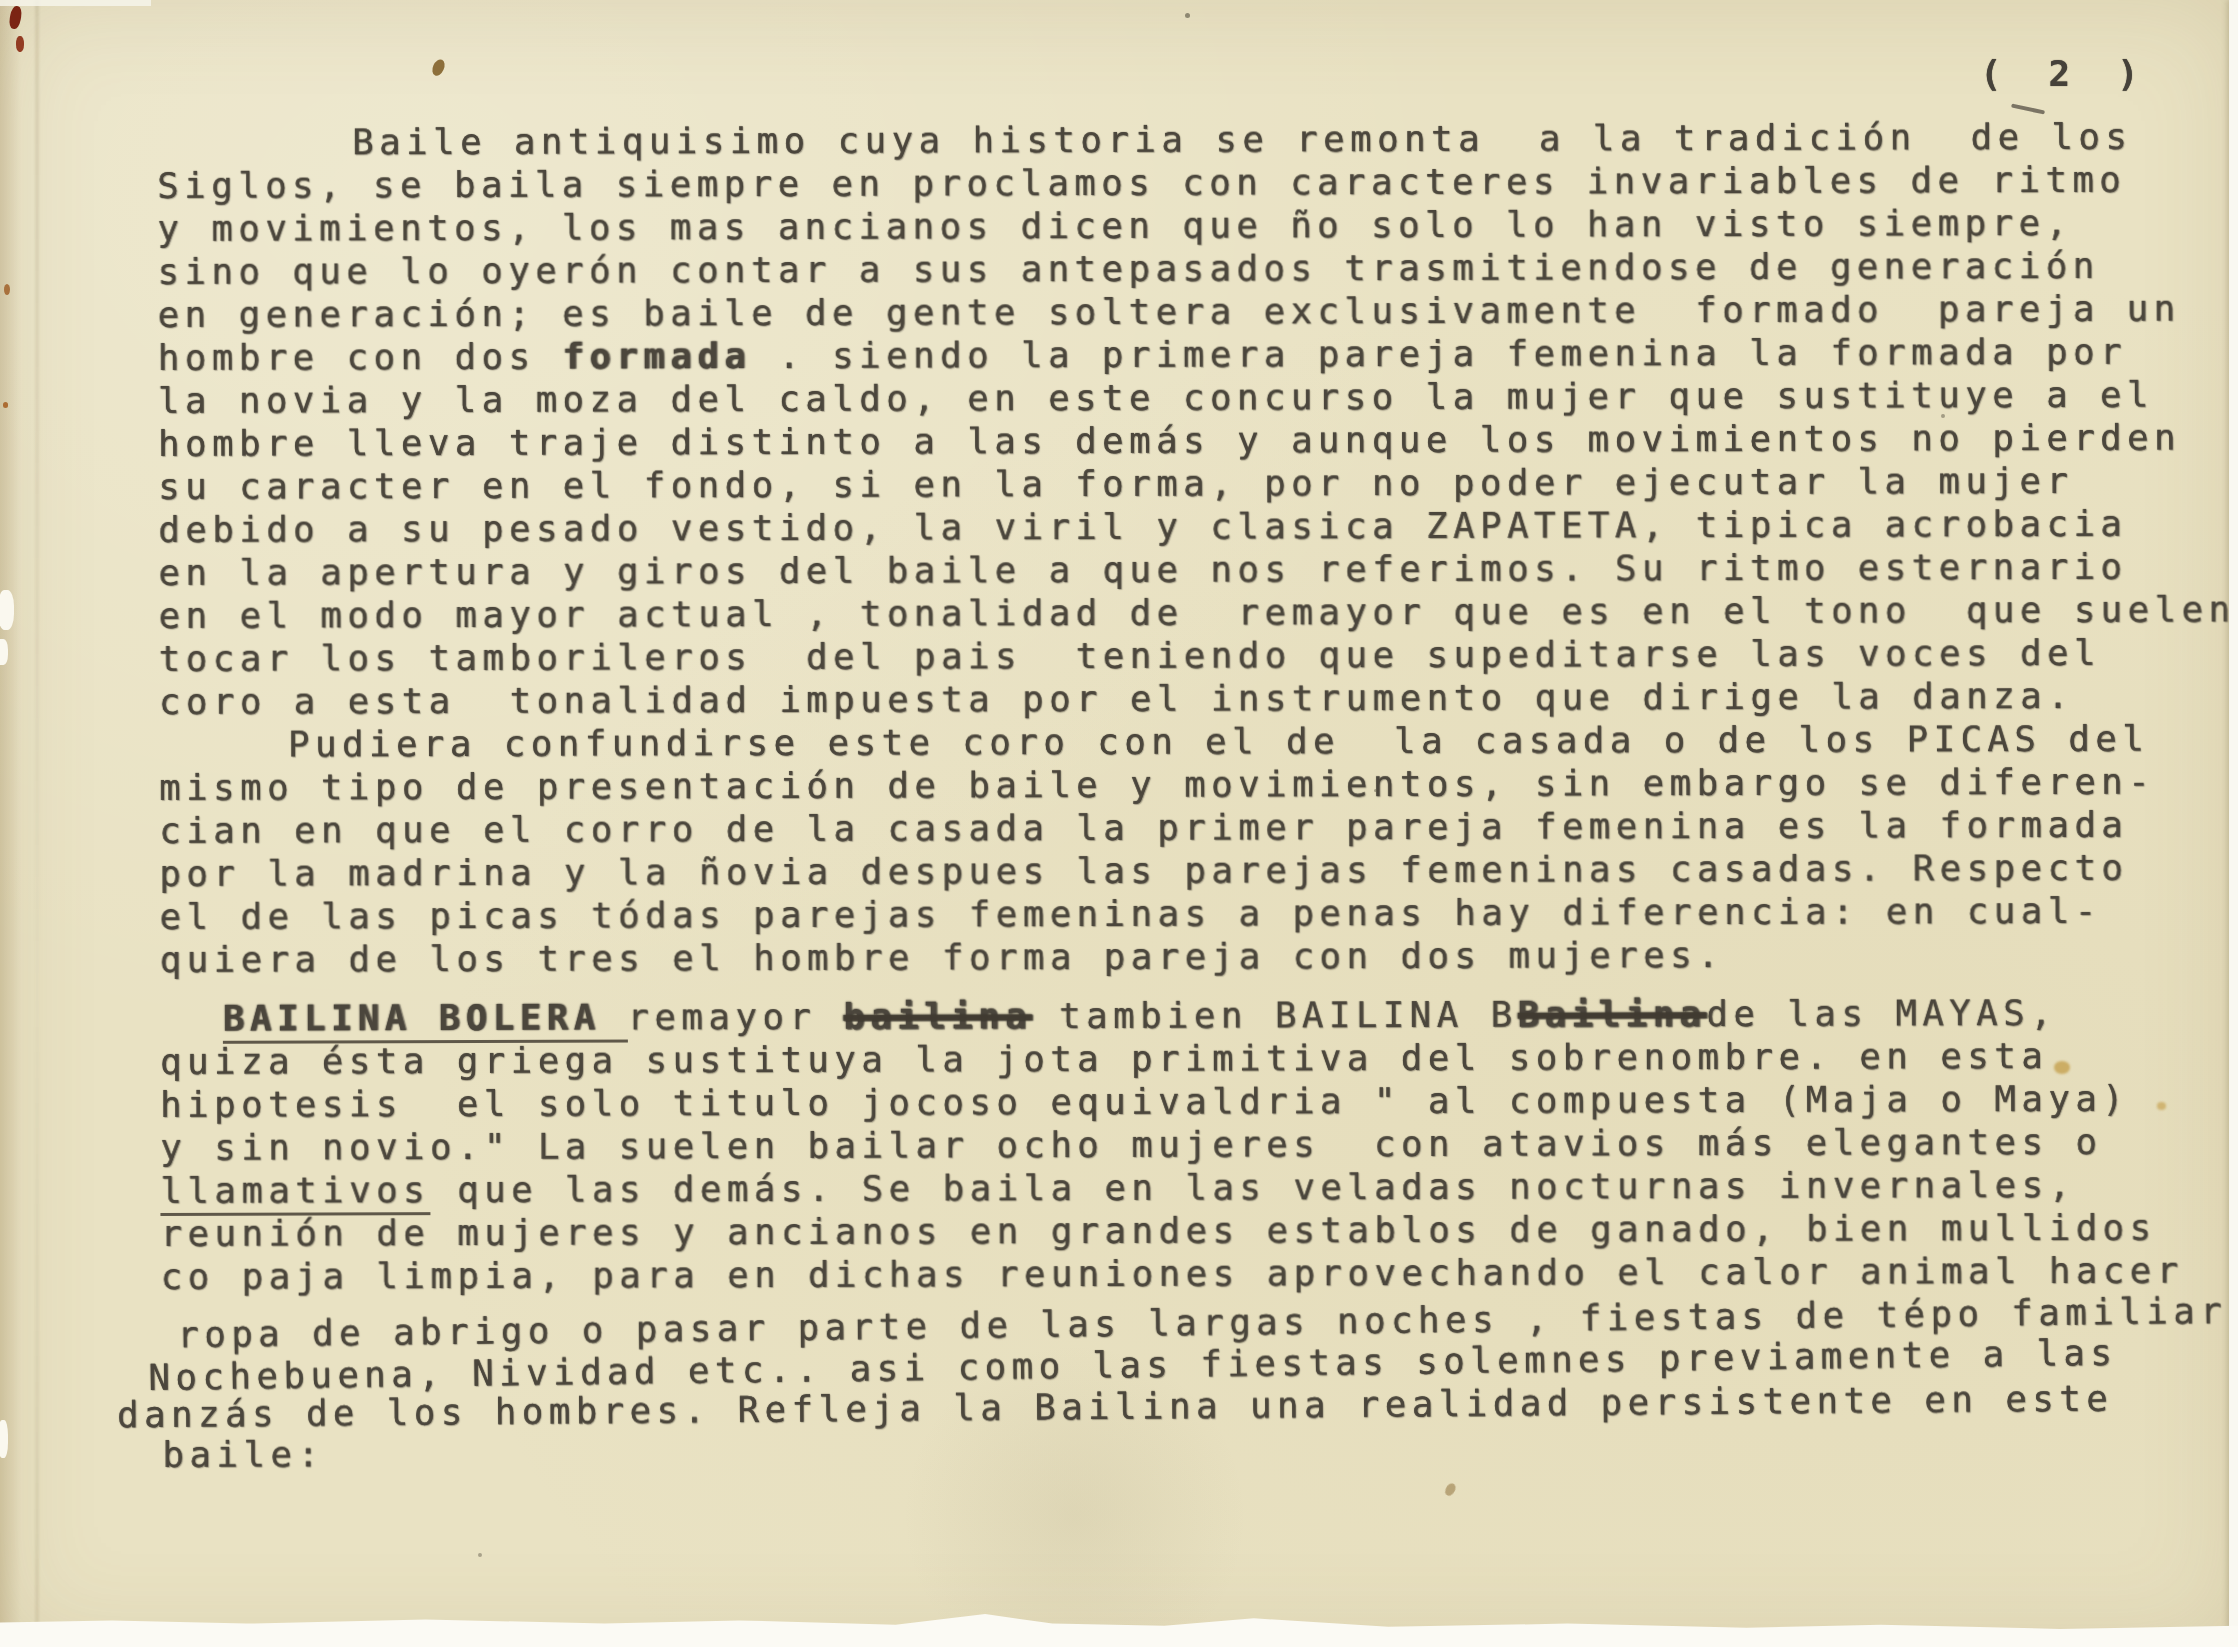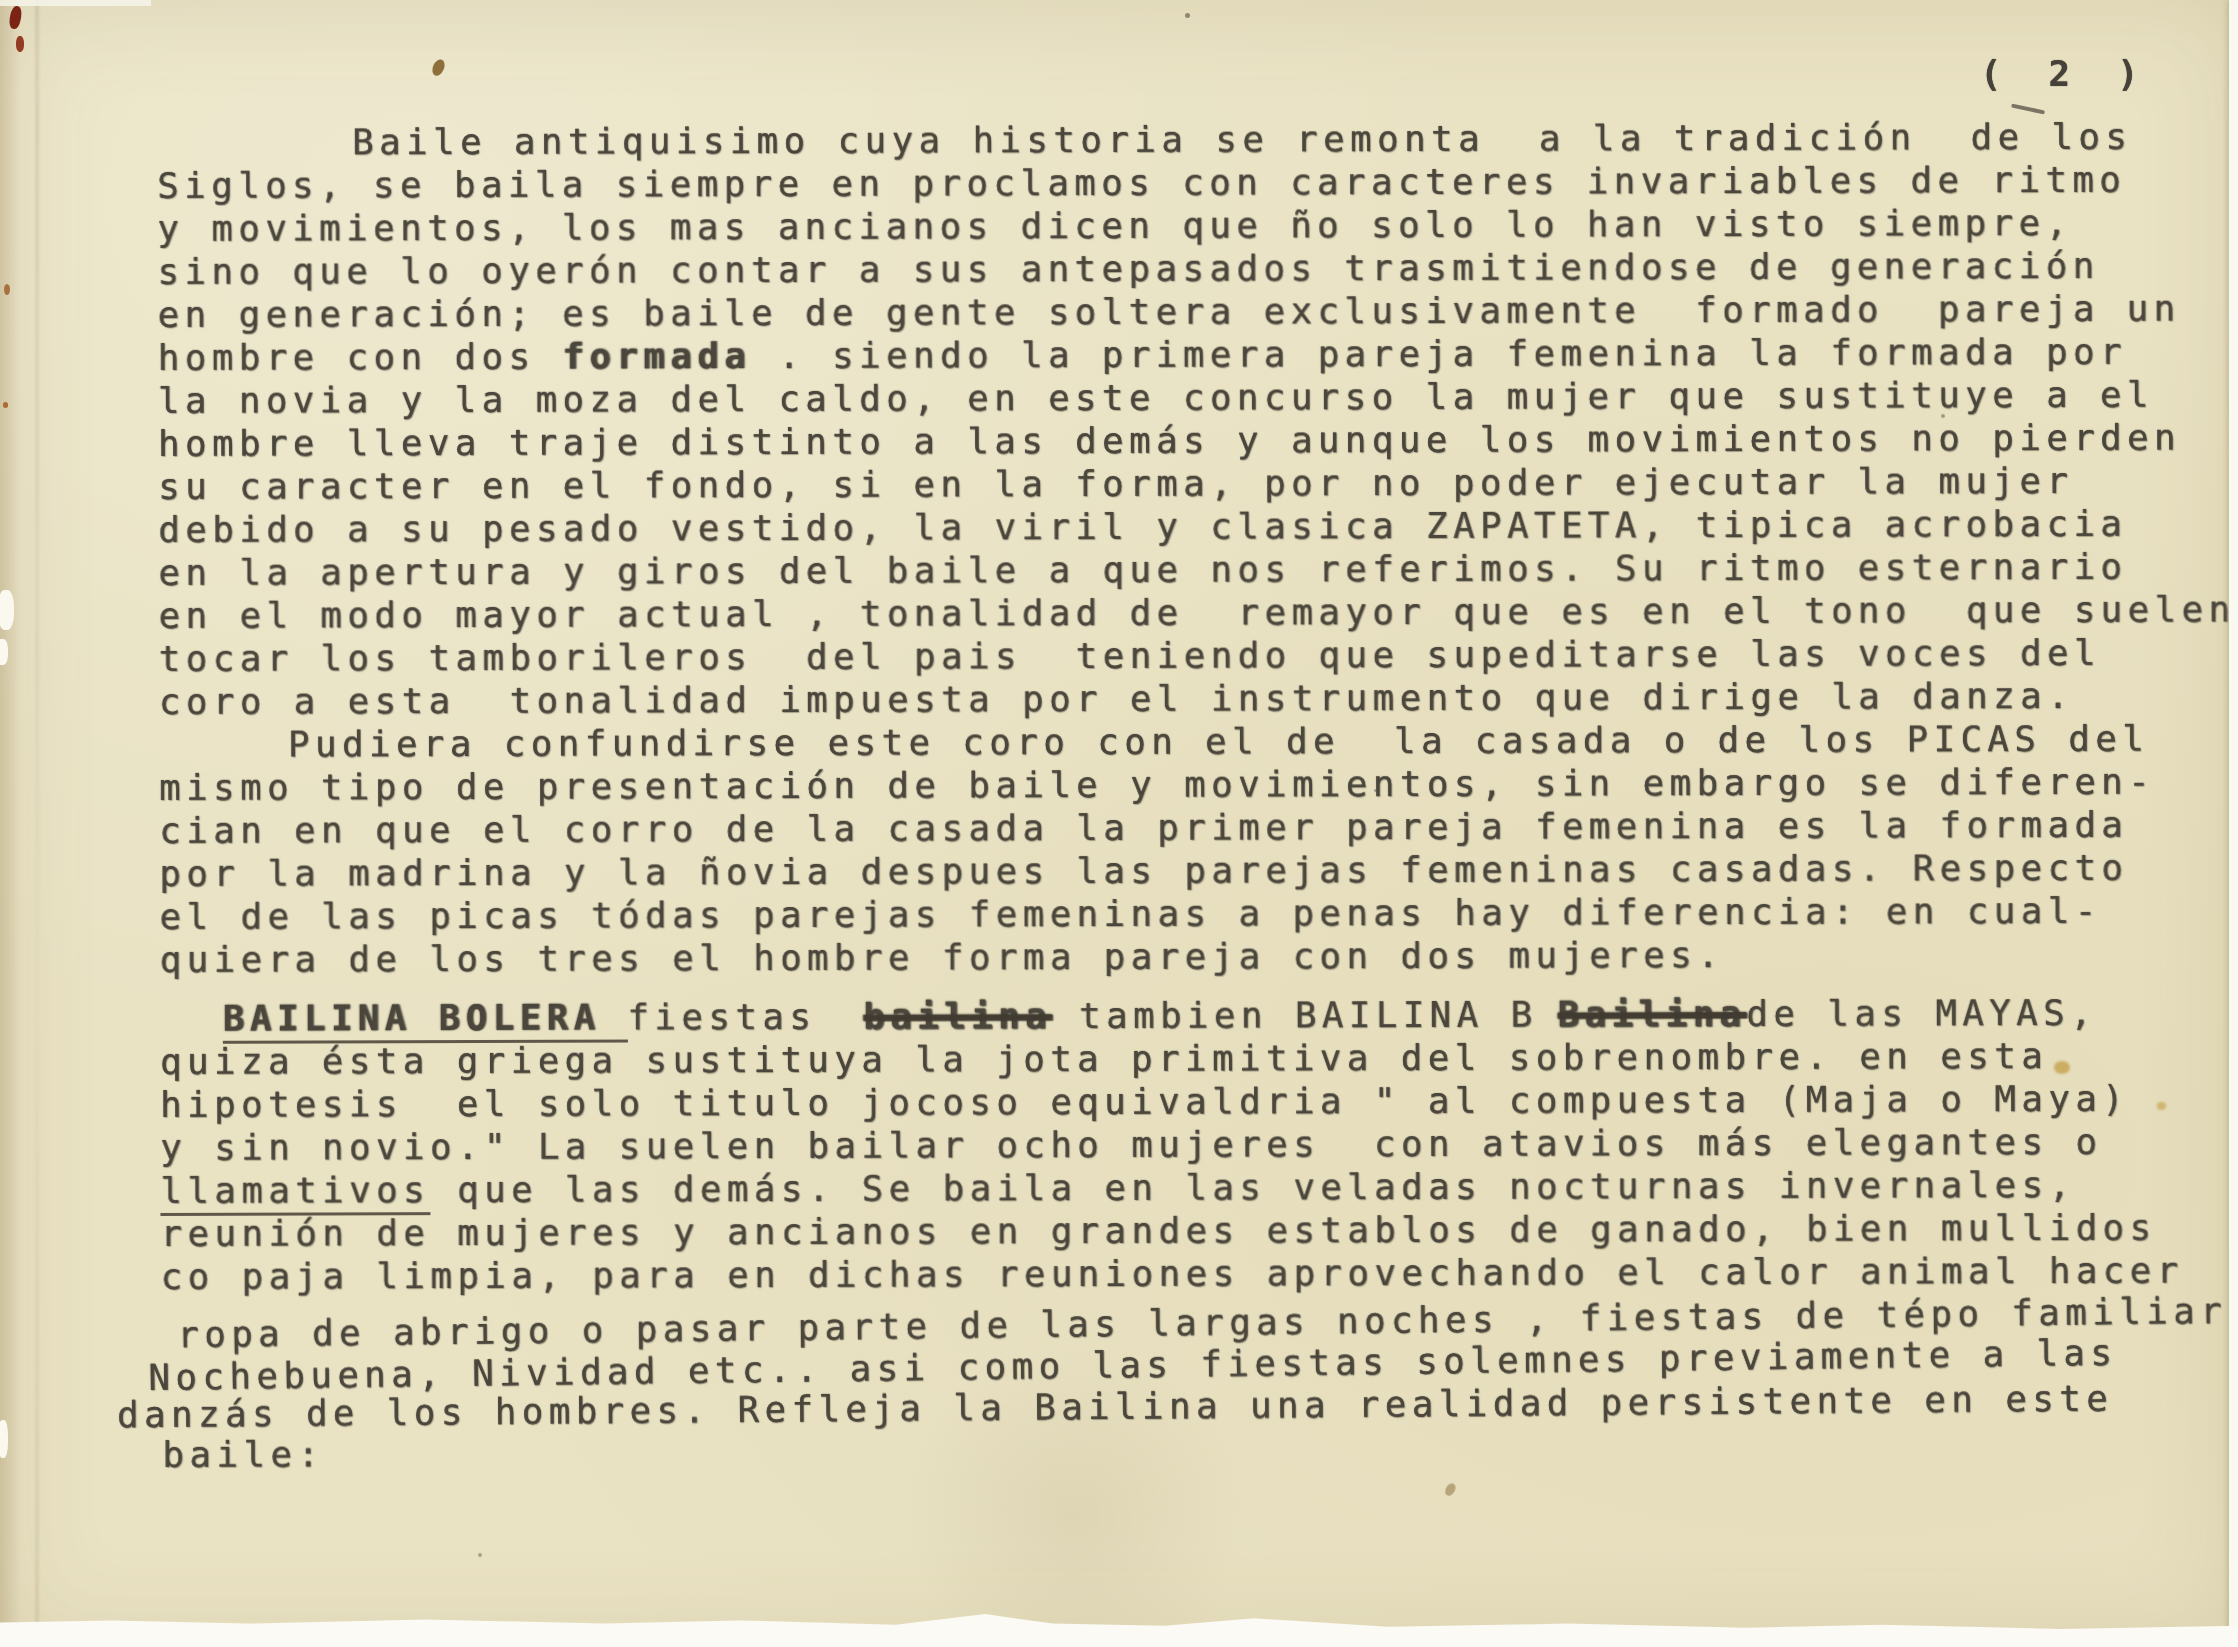--- a/index.html
+++ b/index.html
@@ -41,21 +41,20 @@
   .para:nth-child(3) .line:nth-child(10){transform:translate(-44px,3.8px) rotate(-0.3deg);}
   .para:nth-child(3) .line:nth-child(11){transform:translate(1.3px,6.3px);}
   .u{border-bottom:3.1px solid rgba(70,64,52,.85);padding-bottom:1.3px;}
   .b{font-weight:bold;text-shadow:0 0 1.5px rgba(58,54,46,.95),1.3px 0 1.3px rgba(58,54,46,.6);}
   .x{
     font-weight:bold;
     text-decoration:line-through;
     text-decoration-thickness:5.7px;
     text-decoration-color:rgba(66,60,50,.8);
     text-shadow:0 0 1.9px rgba(58,54,46,.95),1.3px 0.6px 1.3px rgba(58,54,46,.7);
-    margin-left:20px;
   }
   
   .page-number{
     position:absolute;left:1980px;top:53px;
     font-size:36px;letter-spacing:12.6px;font-weight:bold;
     color:#46423a;filter:blur(0.2px);
     text-shadow:0 0 1px rgba(60,56,46,.9);
     white-space:pre;
   }
   .page-number-dash{
@@ -121,21 +120,21 @@
       </div>
       <div class="para">
         <div class="line"><span>Pudiera confundirse este coro con el de  la casada o de los PICAS del</span></div>
         <div class="line"><span>mismo tipo de presentación de baile y movimientos, sin embargo se diferen-</span></div>
         <div class="line"><span>cian en que el corro de la casada la primer pareja femenina es la formada</span></div>
         <div class="line"><span>por la madrina y la ñovia despues las parejas femeninas casadas. Respecto</span></div>
         <div class="line"><span>el de las picas tódas parejas femeninas a penas hay diferencia: en cual-</span></div>
         <div class="line"><span>quiera de los tres el hombre forma pareja con dos mujeres.</span></div>
       </div>
       <div class="para">
-        <div class="line"><span class="u b">BAILINA BOLERA </span><span>fiestas </span><span class="x">bailina</span><span> tambien BAILINA B</span><span class="x">Bailina</span><span>de las MAYAS,</span></div>
+        <div class="line"><span class="u b">BAILINA BOLERA </span><span>remayor </span><span class="x">bailina</span><span> tambien BAILINA B</span><span class="x">Bailina</span><span>de las MAYAS,</span></div>
         <div class="line"><span>quiza ésta griega sustituya la jota primitiva del sobrenombre. en esta</span></div>
         <div class="line"><span>hipotesis  el solo titulo jocoso equivaldria " al compuesta (Maja o Maya)</span></div>
         <div class="line"><span>y sin novio." La suelen bailar ocho mujeres  con atavios más elegantes o</span></div>
         <div class="line"><span class="u">llamativos</span><span> que las demás. Se baila en las veladas nocturnas invernales,</span></div>
         <div class="line"><span>reunión de mujeres y ancianos en grandes establos de ganado, bien mullidos</span></div>
         <div class="line"><span>co paja limpia, para en dichas reuniones aprovechando el calor animal hacer</span></div>
         <div class="line"><span>ropa de abrigo o pasar parte de las largas noches , fiestas de tépo familiar</span></div>
         <div class="line"><span>Nochebuena, Nividad etc.. asi como las fiestas solemnes previamente a las</span></div>
         <div class="line"><span>danzás de los hombres. Refleja la Bailina una realidad persistente en este</span></div>
         <div class="line"><span>baile:</span></div>

